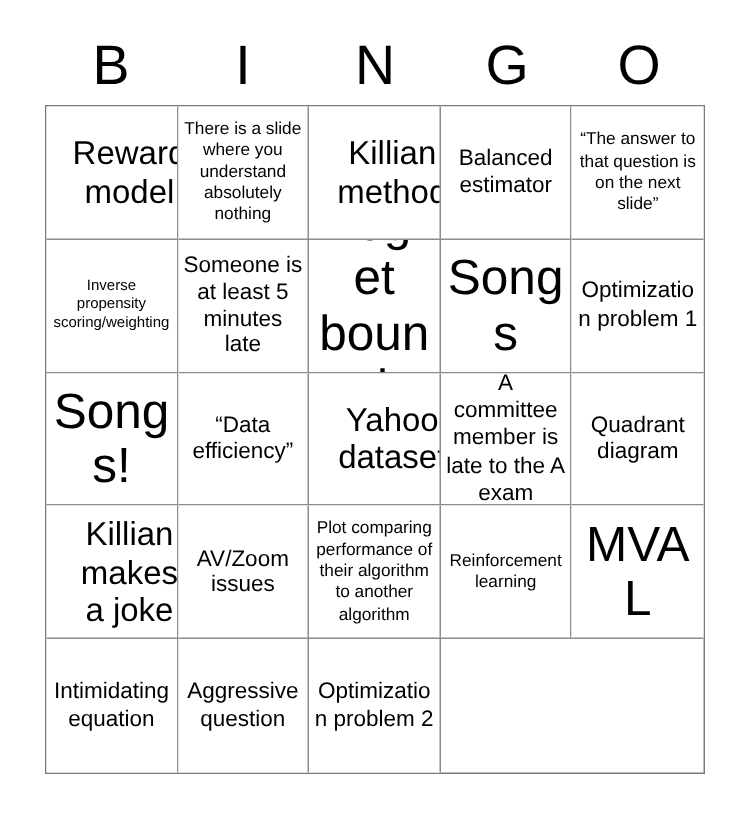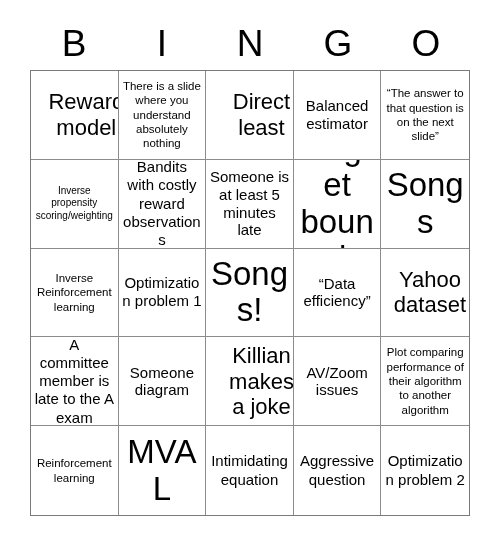--- a/index.html
+++ b/index.html
@@ -93,63 +93,57 @@
   </div>
 
   <div class="grid" id="bingo-grid">
       <div class="cell">
         <span class="cell-text fs-lg">Reward model</span>
       </div>
       <div class="cell">
         <span class="cell-text fs-xs">There is a slide where you understand absolutely nothing</span>
       </div>
       <div class="cell">
-        <span class="cell-text fs-lg">Direct least</span>
+        <span class="cell-text fs-lg">Killian method</span>
       </div>
       <div class="cell">
         <span class="cell-text fs-md">Balanced estimator</span>
       </div>
       <div class="cell">
         <span class="cell-text fs-xs">“The answer to that question is on the next slide”</span>
       </div>
       <div class="cell">
         <span class="cell-text fs-xxs">Inverse propensity scoring/weighting</span>
       </div>
       <div class="cell">
-        <span class="cell-text fs-sm">Bandits with costly reward observations</span>
-      </div>
-      <div class="cell">
         <span class="cell-text fs-md">Someone is at least 5 minutes late</span>
       </div>
       <div class="cell">
         <span class="cell-text fs-xl">Regret bound</span>
       </div>
       <div class="cell">
         <span class="cell-text fs-xl">Songs</span>
-      </div>
-      <div class="cell">
-        <span class="cell-text fs-xs">Inverse Reinforcement learning</span>
       </div>
       <div class="cell">
         <span class="cell-text fs-sm">Optimization problem 1</span>
       </div>
       <div class="cell">
         <span class="cell-text fs-xl">Songs!</span>
       </div>
       <div class="cell">
         <span class="cell-text fs-md">“Data efficiency”</span>
       </div>
       <div class="cell">
         <span class="cell-text fs-lg">Yahoo dataset</span>
       </div>
       <div class="cell">
         <span class="cell-text fs-sm">A committee member is late to the A exam</span>
       </div>
       <div class="cell">
-        <span class="cell-text fs-md">Someone diagram</span>
+        <span class="cell-text fs-md">Quadrant diagram</span>
       </div>
       <div class="cell">
         <span class="cell-text fs-lg">Killian makes a joke</span>
       </div>
       <div class="cell">
         <span class="cell-text fs-md">AV/Zoom issues</span>
       </div>
       <div class="cell">
         <span class="cell-text fs-xs">Plot comparing performance of their algorithm to another algorithm</span>
       </div>

